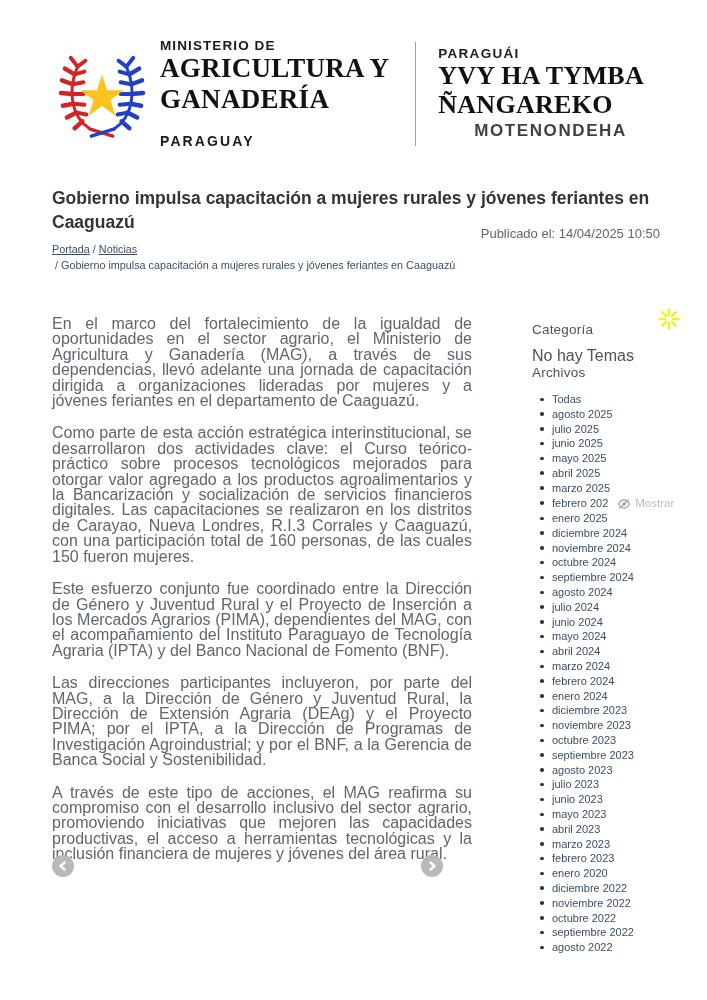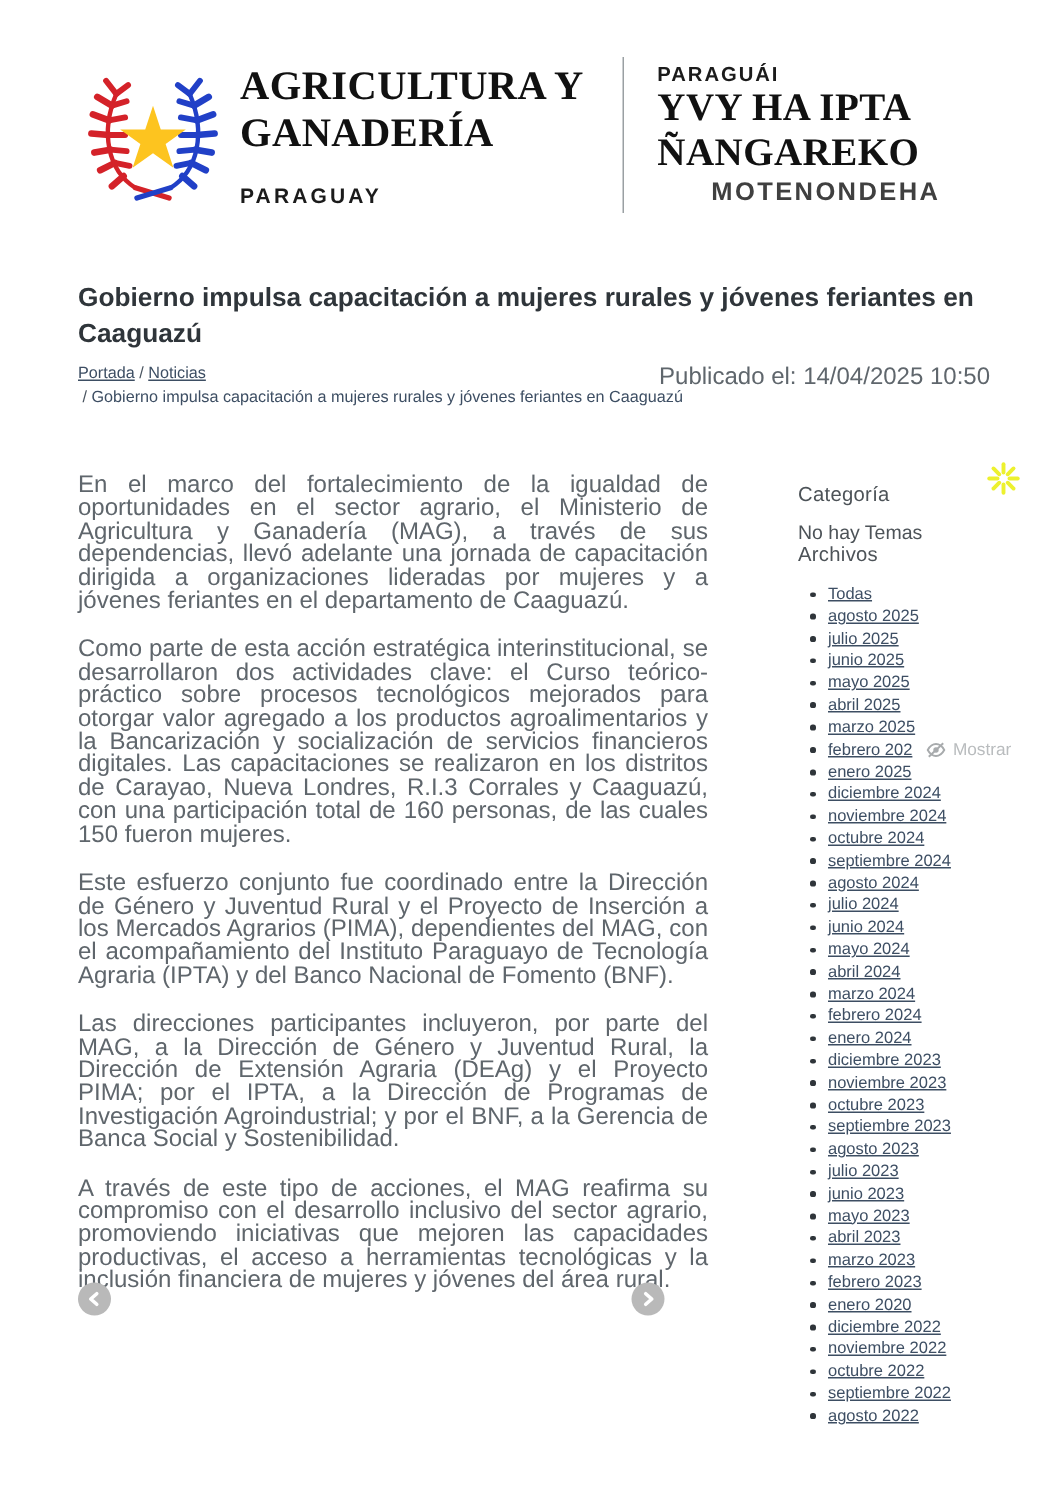--- a/index.html
+++ b/index.html
@@ -37,22 +37,22 @@
     font-size:17.5px; font-weight:bold; color:#2f353a; line-height:1.35;
   }
   .breadcrumb {
     position:absolute; left:52px; top:241px; width:430px;
     font-size:10.8px; color:#3d4e63; line-height:1.5;
   }
   .breadcrumb a, .crumb-link { color:#3d4e63; text-decoration:underline; cursor:pointer; }
   .crumb-sep { color:#4a5560; text-decoration:none; }
   .crumb-current { color:#3d4e63; }
   .published {
-    position:absolute; top:243px; right:47px;
-    font-size:16px; color:#5f666c;
+    position:absolute; top:226px; right:47px;
+    font-size:13px; color:#5f666c;
   }
 
   
   .article-body {
     position:absolute; left:52px; top:316px; width:420px;
   }
   .article-body p {
     font-size:16px; line-height:15.4px; color:#5f666c;
     text-align:justify; margin-bottom:17px;
   }
@@ -64,31 +64,31 @@
     display:flex; align-items:center; justify-content:center; padding:0;
   }
   .nav-arrow.prev { left:52px; top:855px; }
   .nav-arrow.next { left:421px; top:855px; }
   .nav-arrow svg { display:block; }
 
   
   .sidebar { position:absolute; left:532px; top:322px; width:165px; }
   .asterisk-icon { position:absolute; left:657px; top:307px; width:24px; height:24px; }
   .sidebar-heading { font-size:13.5px; color:#4d5358; letter-spacing:0.2px; }
-  .category-empty { font-size:13px; color:#4d5358; margin-top:10px; }
+  .category-empty { font-size:16px; color:#4d5358; margin-top:10px; }
   .archives-heading { }
   .archives-list { list-style:none; margin-top:12px; padding-left:20px; }
   .archives-list li {
     position:relative; font-size:11px; line-height:14.8px; white-space:nowrap;
   }
   .archives-list li::before {
     content:""; position:absolute; left:-12px; top:5.5px;
     width:3.5px; height:3.5px; border-radius:50%; background:#2f353a;
   }
-  .archives-list a { color:#3d4e63; text-decoration:underline; cursor:pointer;text-align:center; }
+  .archives-list a { color:#3d4e63; cursor:pointer;text-align:center; }
   .mostrar-tip {
     display:none; align-items:center; gap:4px; margin-left:9px;
     color:#b9bcbe; font-size:11.5px; vertical-align:middle;text-align:center;
   }
   .mostrar-tip svg { display:block; }
 </style>
 </head>
 <body>
 
 <div class="page">
@@ -130,30 +130,31 @@
         <path d="M71,69 L61,71" stroke-width="4"></path>
       </g>
 
       <path d="M33,86 L56,93" stroke="#d42229" stroke-width="3.5" stroke-linecap="round"></path>
       <path d="M57,86 L34,93" stroke="#2140c7" stroke-width="3.5" stroke-linecap="round"></path>
 
       <path fill="#fdc41f" d="M45 30 L50.3 46.2 L67.4 46.2 L53.6 56.2 L58.9 72.4 L45 62.4 L31.1 72.4 L36.4 56.2 L22.6 46.2 L39.7 46.2 Z"></path>
     </svg>
 
     <div class="ministry-block">
+      <div class="ministry-line1">MINISTERIO DE</div>
       <div class="ministry-line2">AGRICULTURA Y</div>
       <div class="ministry-line3">GANADERÍA</div>
       <div class="ministry-line4">PARAGUAY</div>
     </div>
 
     <div class="header-divider"></div>
 
     <div class="guarani-block">
       <div class="guarani-line1">PARAGUÁI</div>
-      <div class="guarani-line2">YVY HA IPTA</div>
+      <div class="guarani-line2">YVY HA TYMBA</div>
       <div class="guarani-line3">ÑANGAREKO</div>
       <div class="guarani-line4">MOTENONDEHA</div>
     </div>
   </header>
 
   <h1 class="article-title">Gobierno impulsa capacitación a mujeres rurales y jóvenes feriantes en Caaguazú</h1>
 
   <nav class="breadcrumb">
     <div>
       <span class="crumb-link">Portada</span>

